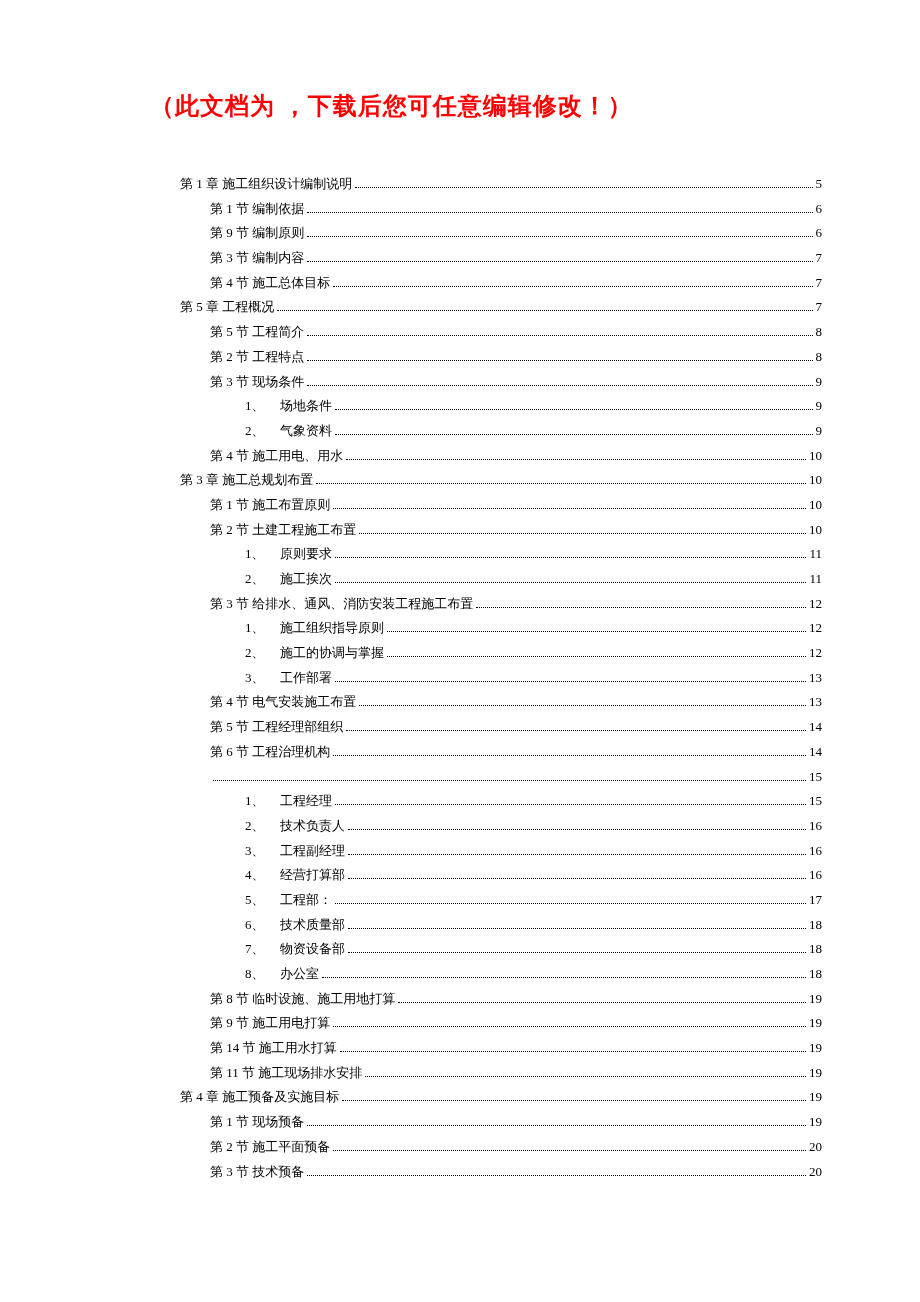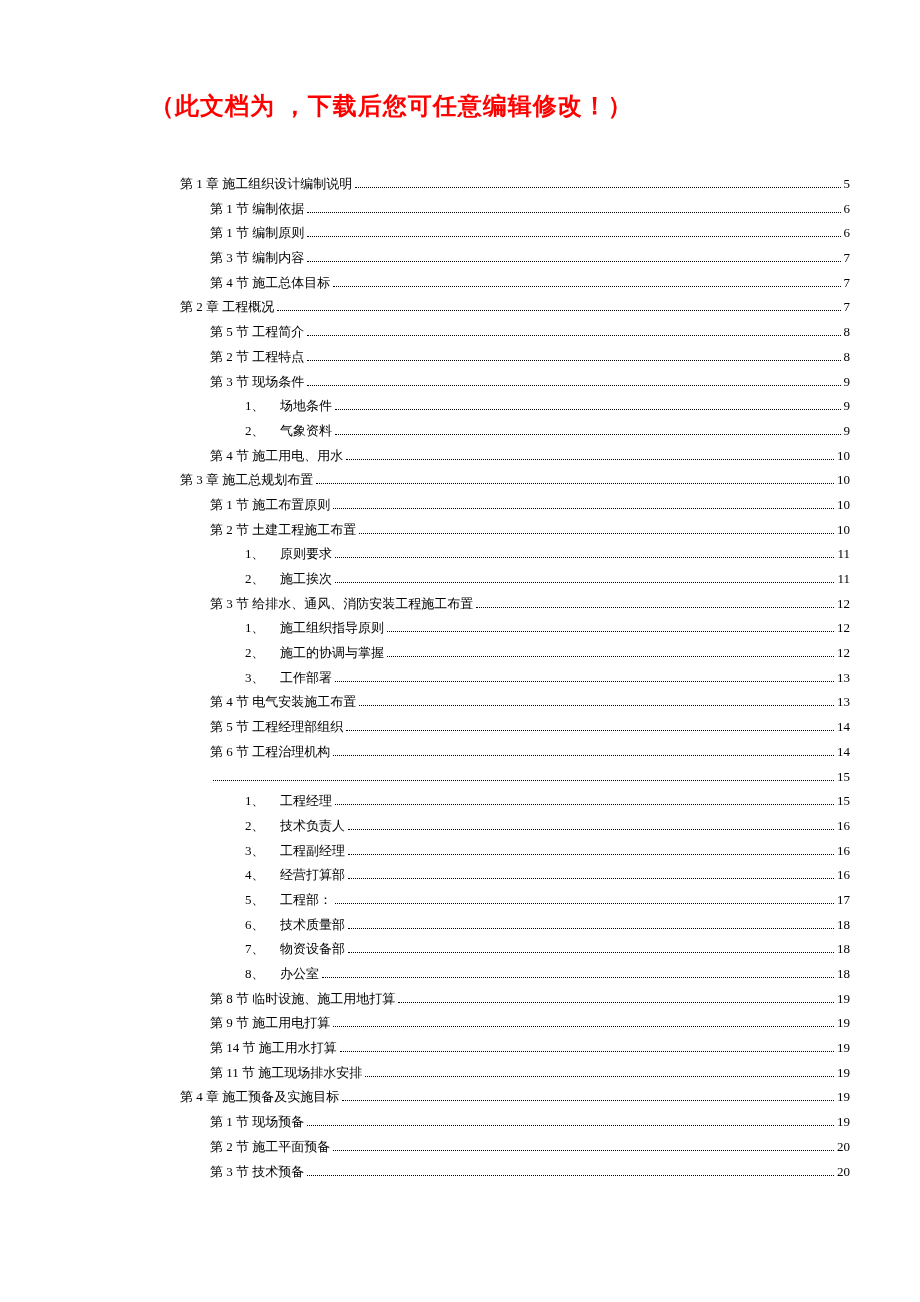--- a/index.html
+++ b/index.html
@@ -3,21 +3,21 @@
   <meta charset="utf-8">
   <style>
     body {
       margin: 0;
       padding: 0;
       background: #fff;
       font-family: "SimSun", "宋体", serif;
       width: 920px;
     }
     .page {
-      padding: 90px 70px 80px 150px;
+      padding: 90px 98px 80px 150px;
     }
     .title {
       color: #ff0000;
       font-family: "SimHei", "黑体", sans-serif;
       font-size: 24px;
       font-weight: bold;
       letter-spacing: 1px;
       margin-bottom: 50px;
       white-space: nowrap;
     }
@@ -54,36 +54,36 @@
         <span class="toc-label">第 1 章  施工组织设计编制说明</span>
         <span class="toc-dots"></span>
         <span class="toc-page">5</span>
       </div>
       <div class="toc-row toc-level-2">
         <span class="toc-label">第 1 节  编制依据</span>
         <span class="toc-dots"></span>
         <span class="toc-page">6</span>
       </div>
       <div class="toc-row toc-level-2">
-        <span class="toc-label">第 1 节  编制原则</span>
+        <span class="toc-label">第 9 节  编制原则</span>
         <span class="toc-dots"></span>
         <span class="toc-page">6</span>
       </div>
       <div class="toc-row toc-level-2">
         <span class="toc-label">第 3 节  编制内容</span>
         <span class="toc-dots"></span>
         <span class="toc-page">7</span>
       </div>
       <div class="toc-row toc-level-2">
         <span class="toc-label">第 4 节  施工总体目标</span>
         <span class="toc-dots"></span>
         <span class="toc-page">7</span>
       </div>
       <div class="toc-row toc-level-1">
-        <span class="toc-label">第 2 章  工程概况</span>
+        <span class="toc-label">第 5 章  工程概况</span>
         <span class="toc-dots"></span>
         <span class="toc-page">7</span>
       </div>
       <div class="toc-row toc-level-2">
         <span class="toc-label">第 5 节  工程简介</span>
         <span class="toc-dots"></span>
         <span class="toc-page">8</span>
       </div>
       <div class="toc-row toc-level-2">
         <span class="toc-label">第 2 节  工程特点</span>

